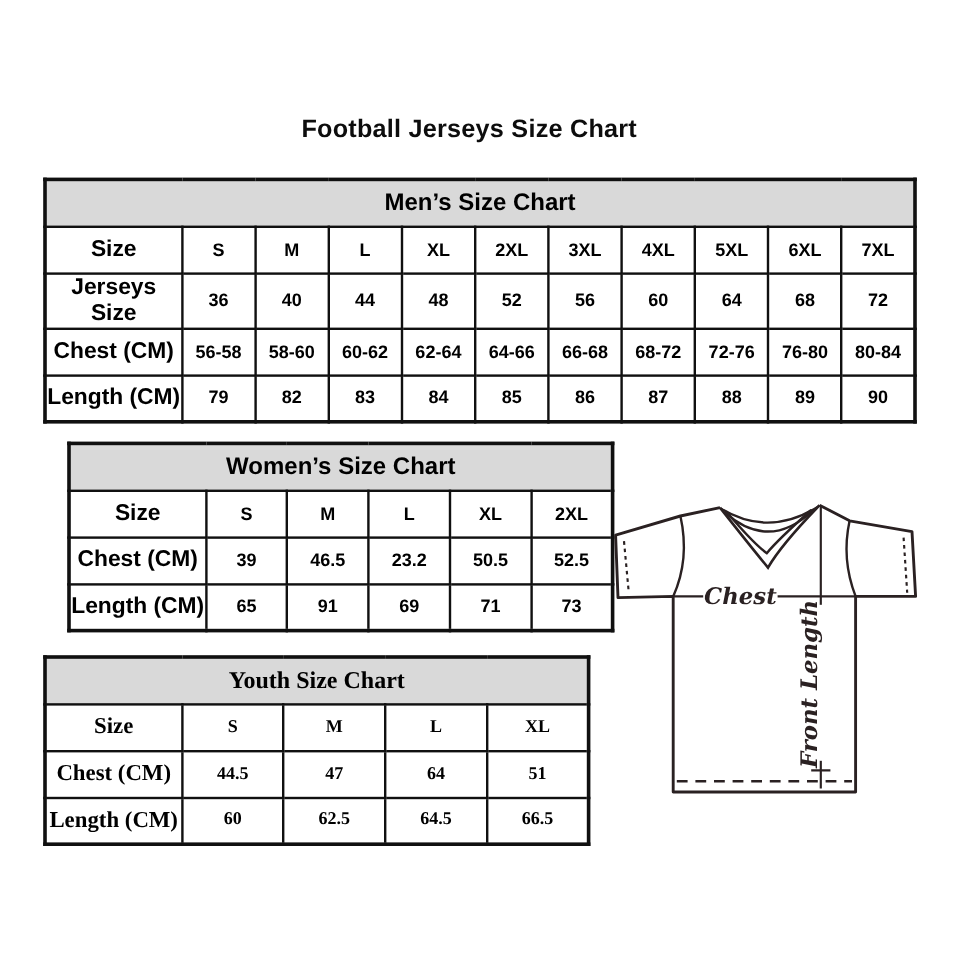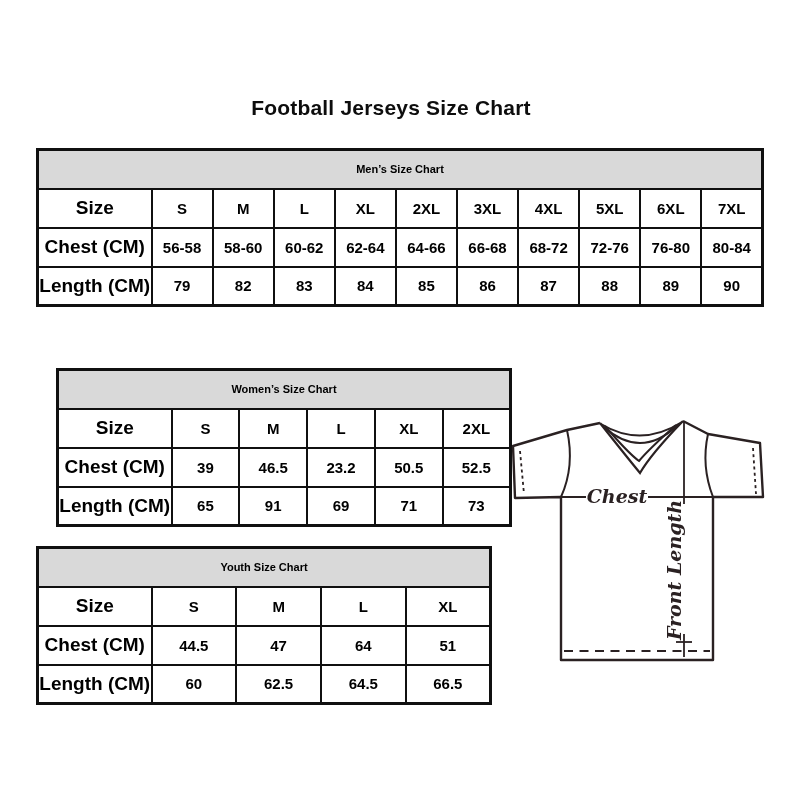--- a/index.html
+++ b/index.html
@@ -15,28 +15,28 @@
   .tblwrap{position:absolute;}
   .tbl-men{left:36px;top:148px;}
   .tbl-women{left:36px;top:368px;}
   .tbl-youth{left:36px;top:546px;}
   table.size-table{
     border-collapse:collapse;table-layout:fixed;background:#fff;
     border:3px solid #101010;
   }
   table.men-table{width:728px;}
   table.women-table{width:456px;margin-left:20px;}
-  table.youth-table{width:456px;}
+  table.youth-table{width:456px;font-family:Liberation Serif, serif;}
   table.size-table td{
     border:2px solid #101010;text-align:center;vertical-align:middle;
     font-weight:bold;font-size:15px;padding:0;color:#000;
   }
   table.size-table tr{height:39px;}
   table.size-table td.band{
-    background:#d9d9d9;font-size:11px;
+    background:#d9d9d9;font-size:20px;
   }
   table.size-table td.rowhead{font-size:19px;}
   .jersey-diagram{position:absolute;left:498px;top:398px;}
   .jersey-diagram path, .jersey-diagram line{fill:none;}
 </style>
 </head>
 <body>
 
 <div class="page-title">Football Jerseys Size Chart</div>
 
@@ -66,20 +66,33 @@
           <td>L</td>
           <td>XL</td>
           <td>2XL</td>
           <td>3XL</td>
           <td>4XL</td>
           <td>5XL</td>
           <td>6XL</td>
           <td>7XL</td>
         </tr>
         <tr>
+          <td class="rowhead">Jerseys Size</td>
+          <td>36</td>
+          <td>40</td>
+          <td>44</td>
+          <td>48</td>
+          <td>52</td>
+          <td>56</td>
+          <td>60</td>
+          <td>64</td>
+          <td>68</td>
+          <td>72</td>
+        </tr>
+        <tr>
           <td class="rowhead">Chest (CM)</td>
           <td>56-58</td>
           <td>58-60</td>
           <td>60-62</td>
           <td>62-64</td>
           <td>64-66</td>
           <td>66-68</td>
           <td>68-72</td>
           <td>72-76</td>
           <td>76-80</td>

